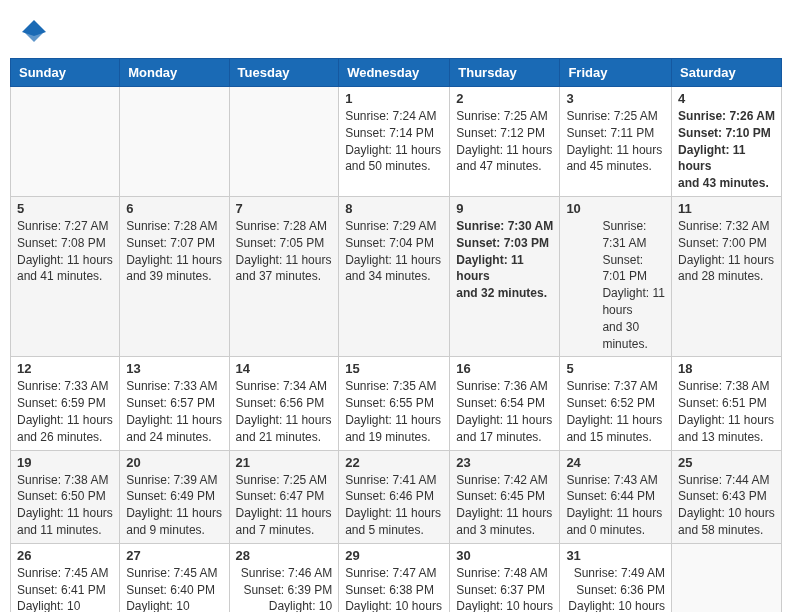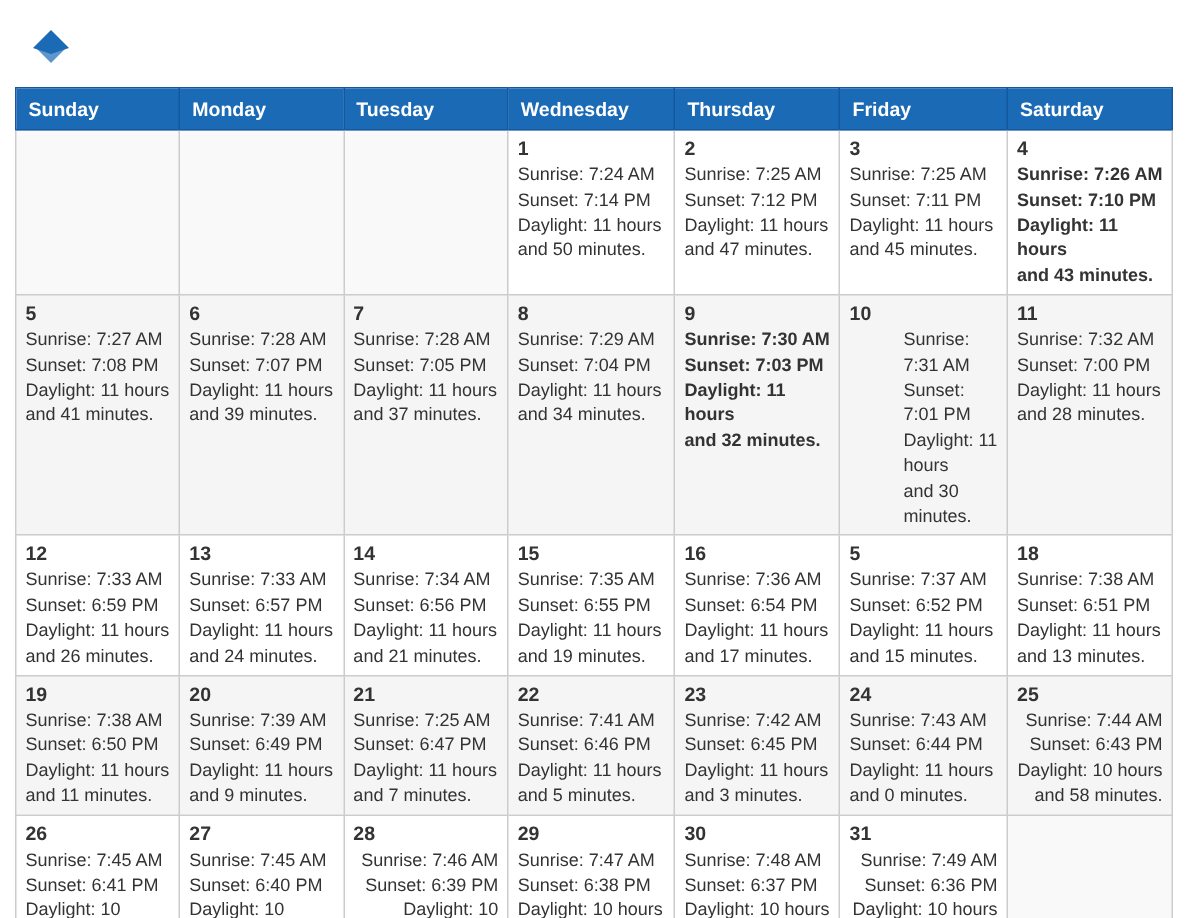--- a/index.html
+++ b/index.html
@@ -303,21 +303,21 @@
         </td>
         <td>
           <span class="day-number">24</span>
           <div class="day-info" style="white-space: pre-line;">Sunrise: 7:43 AM
 Sunset: 6:44 PM
 Daylight: 11 hours
 and 0 minutes.</div>
         </td>
         <td>
           <span class="day-number">25</span>
-          <div class="day-info" style="white-space: pre-line; text-align: right;">Sunrise: 7:44 AM
+          <div class="day-info" style="white-space: pre-line;">Sunrise: 7:44 AM
 Sunset: 6:43 PM
 Daylight: 10 hours
 and 58 minutes.</div>
         </td>
       </tr>
       <tr>
         <td>
           <span class="day-number">26</span>
           <div class="day-info" style="white-space: pre-line;">Sunrise: 7:45 AM
 Sunset: 6:41 PM

